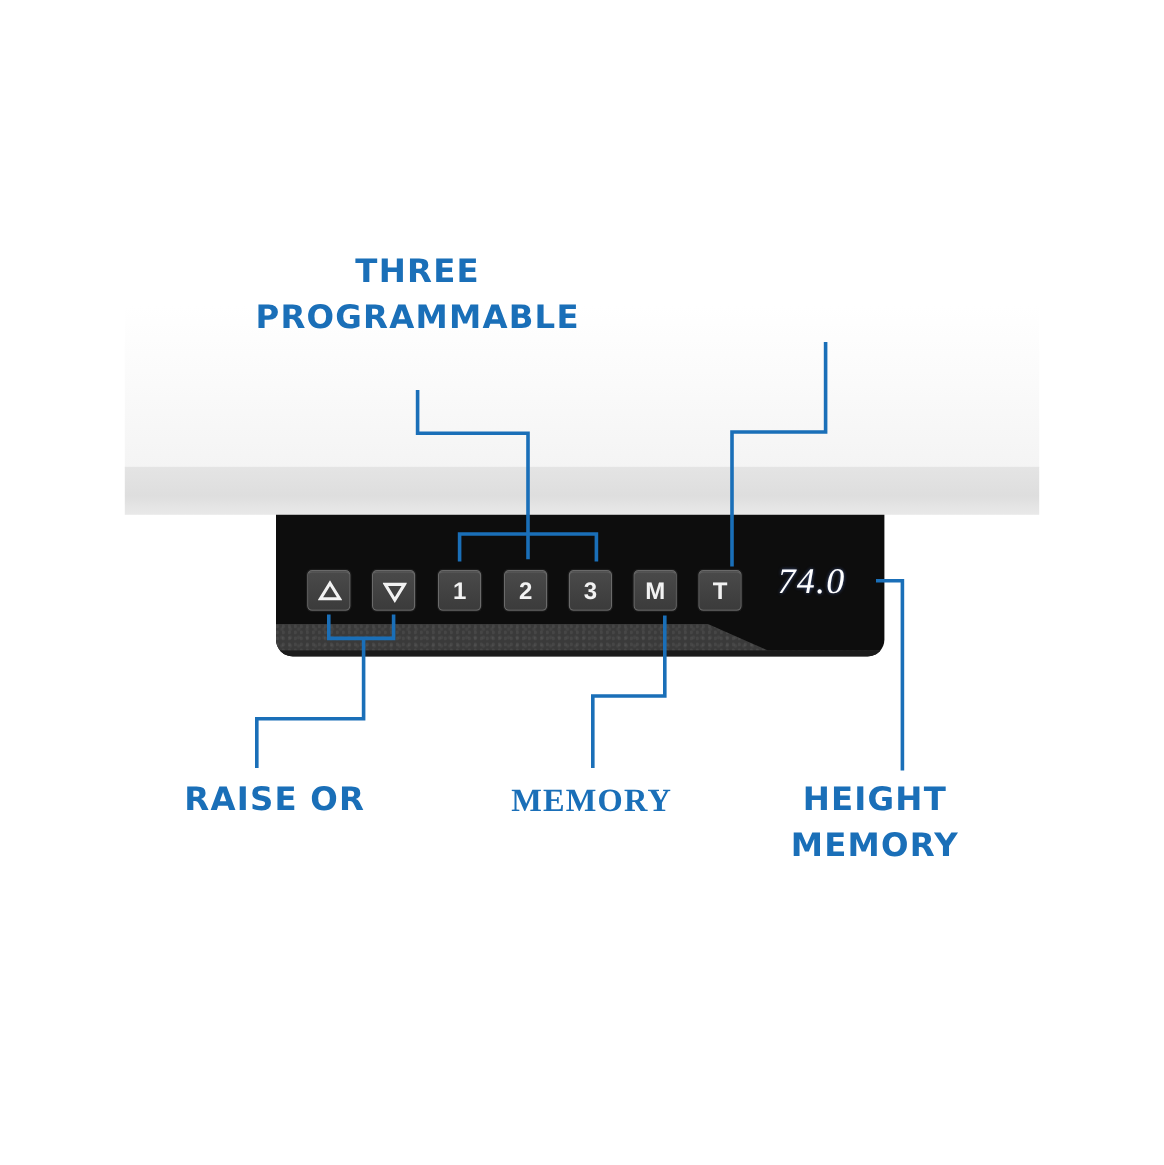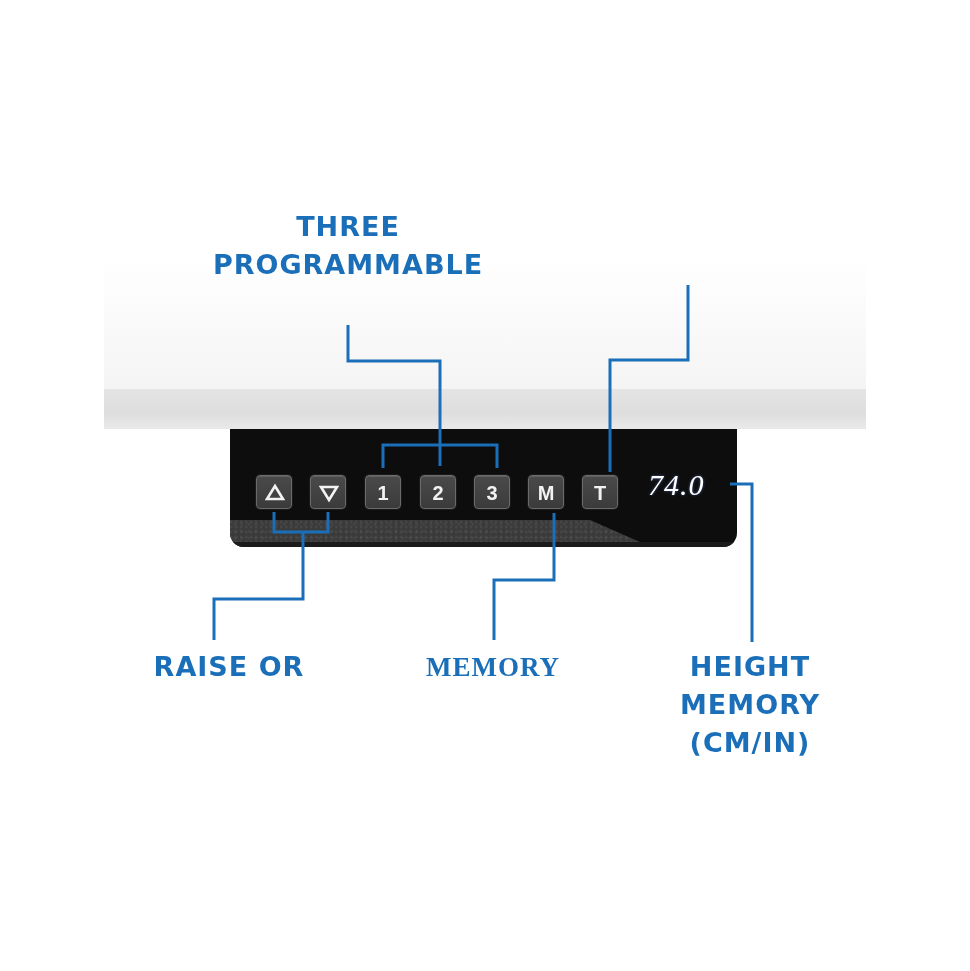--- a/index.html
+++ b/index.html
@@ -119,19 +119,18 @@
 
 
   <div class="label" style="left:130px; top:648px; width:198px;">
     <div>RAISE OR</div>
   </div>
 
   <div class="label" style="left:400px; top:648px; width:186px;font-family:Liberation Serif, serif;">
     <div>MEMORY</div>
   </div>
 
-  <div class="label" style="left:664px; top:648px; width:172px;">
+  <div class="label" style="left:643px; top:648px; width:172px;">
     <div>HEIGHT</div>
     <div>MEMORY</div>
-    <div>(CM/IN)</div>
   </div>
 
 </div>
 
 </body></html>

